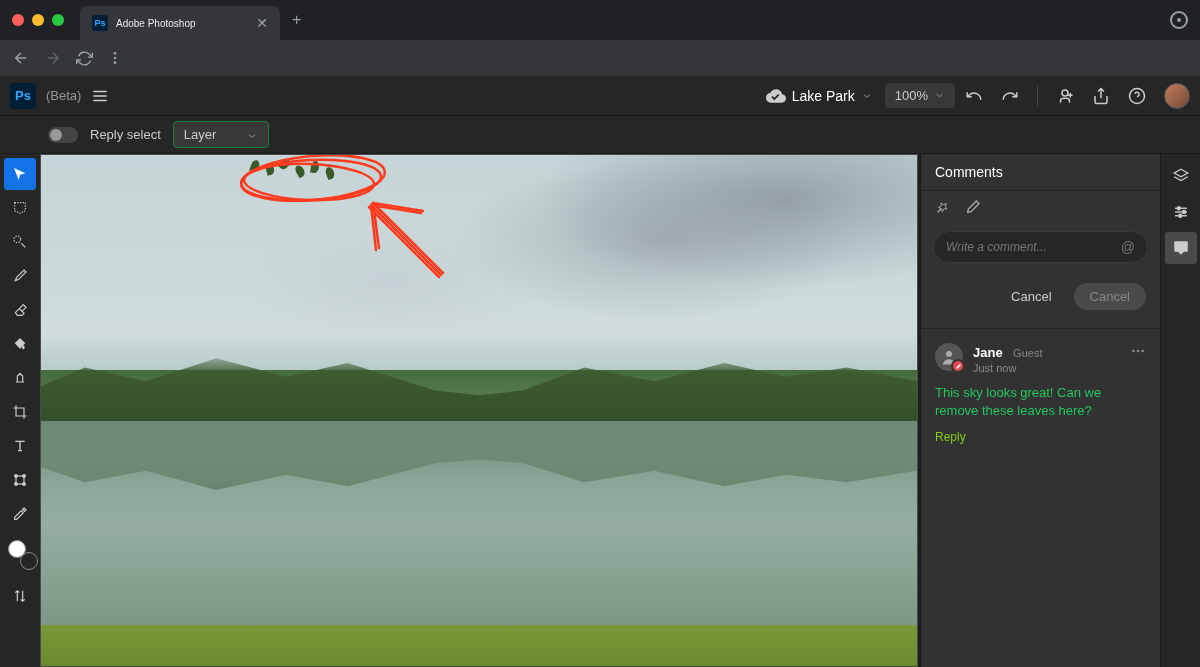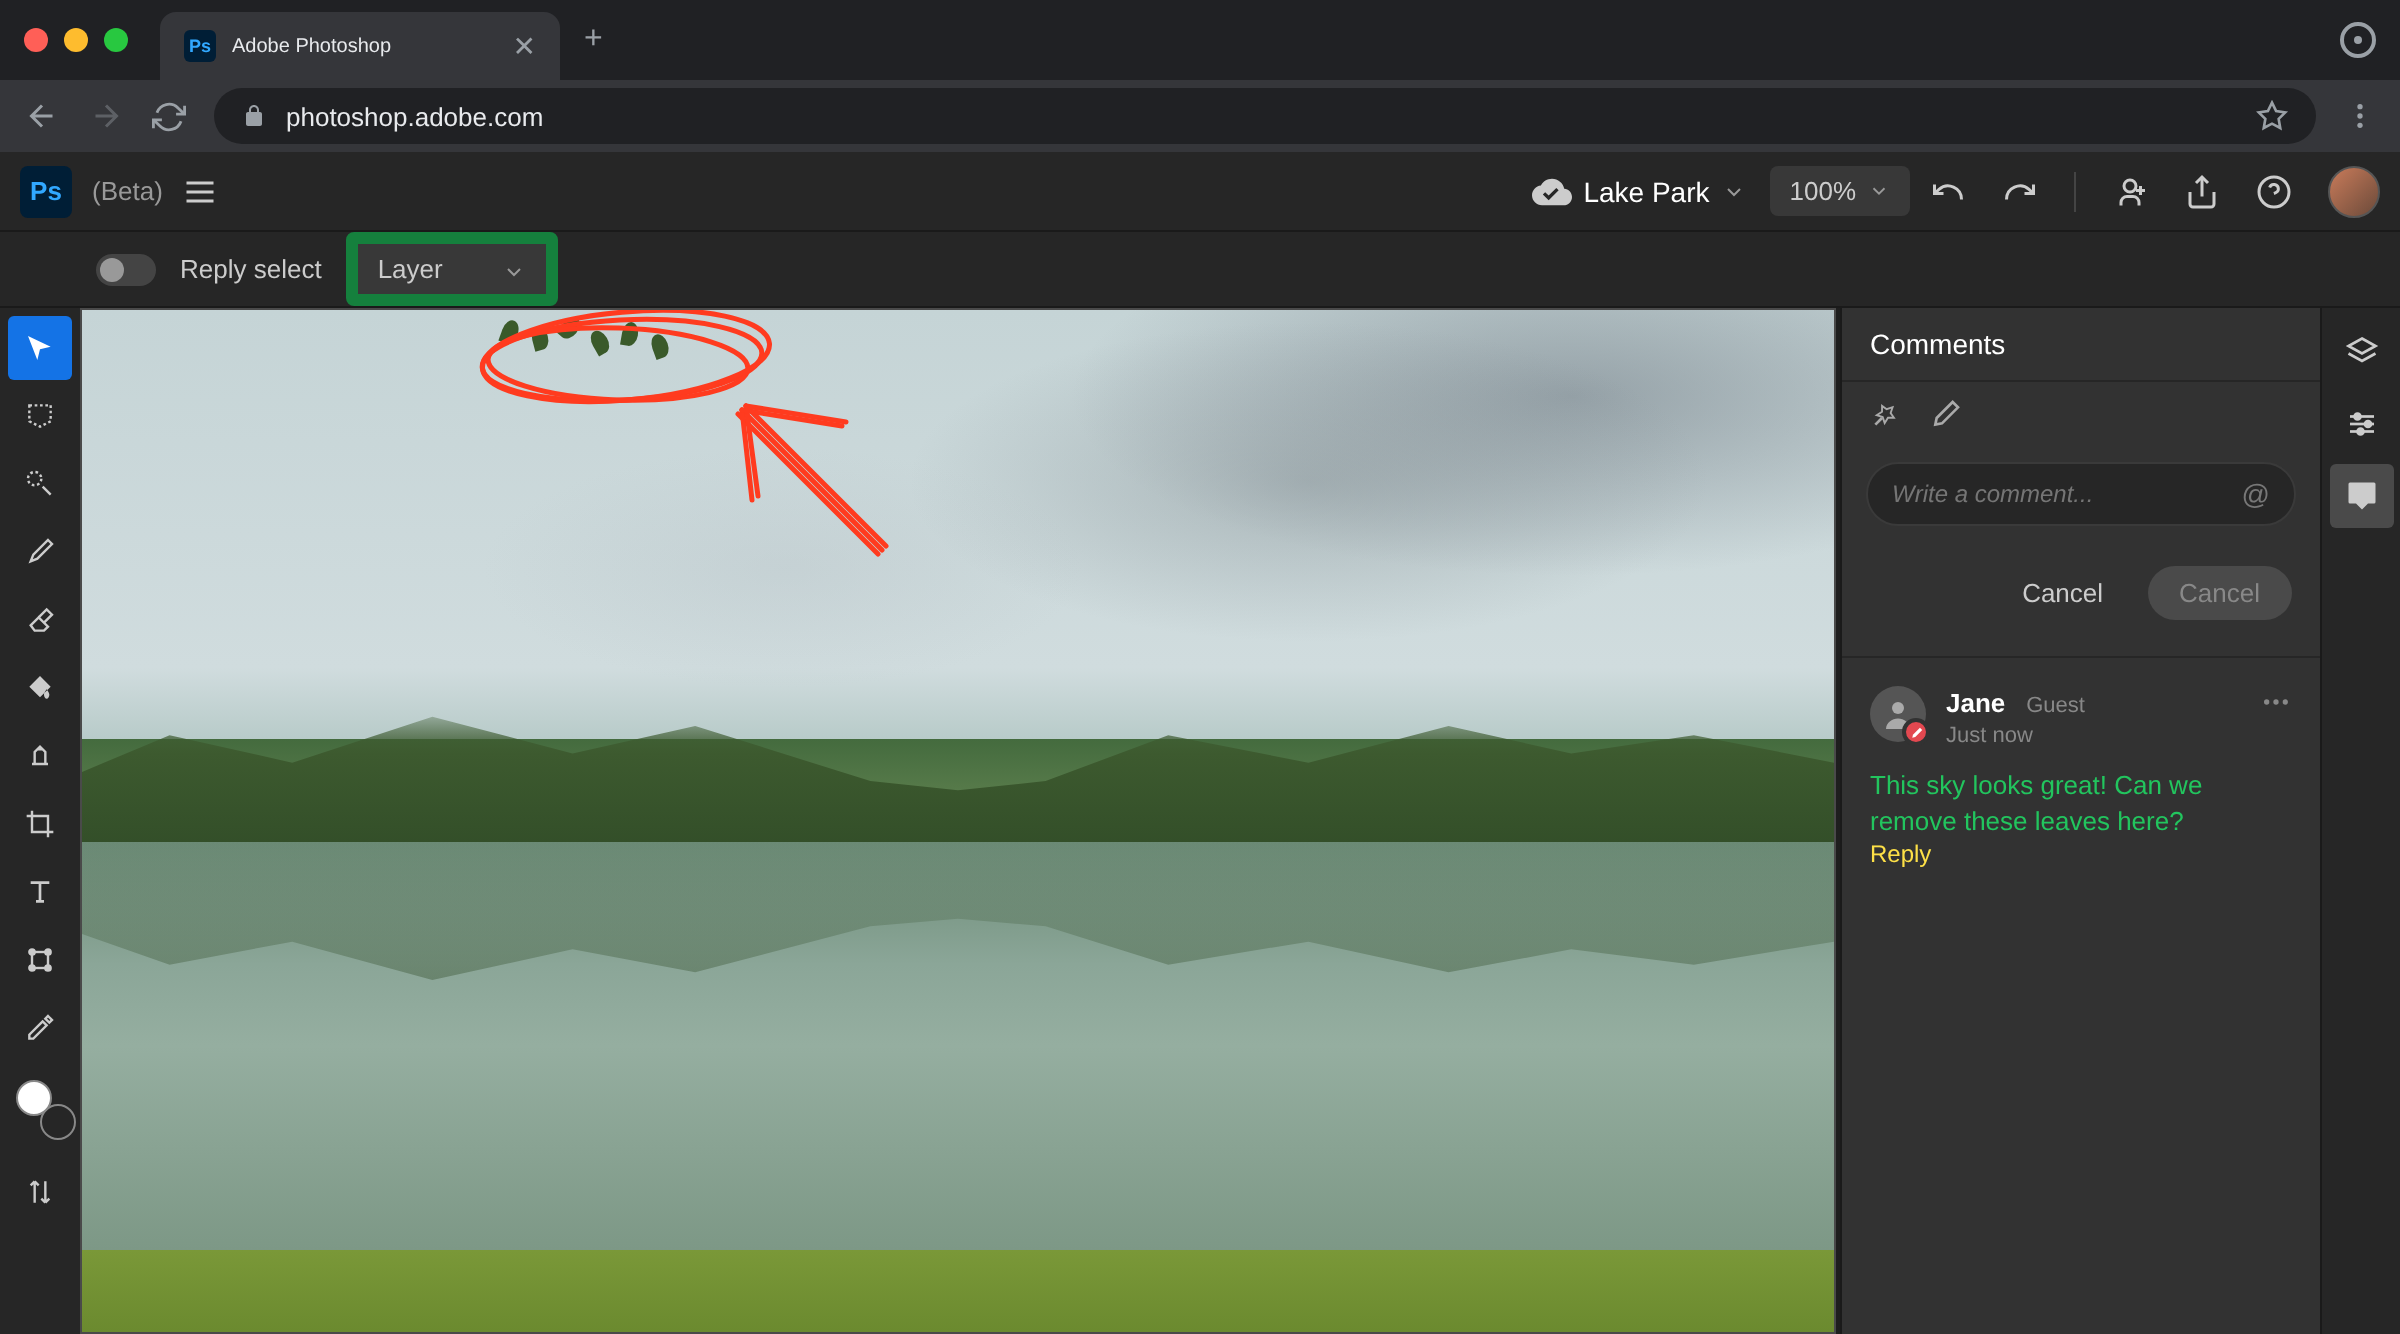--- a/index.html
+++ b/index.html
@@ -42,21 +42,21 @@
 .app-right { margin-left: auto; display: flex; align-items: center; gap: 18px; }
 .app-right-icon { color: #ccc; cursor: pointer; }
 .divider { width: 1px; height: 20px; background: #444; }
 .avatar { width: 26px; height: 26px; border-radius: 50%; background: linear-gradient(135deg, #c97b5a, #6b4a3a); border: 1px solid #555; }
 
 
 .options-bar { background: #262626; height: 38px; display: flex; align-items: center; padding: 0 10px 0 48px; gap: 12px; border-bottom: 1px solid #1a1a1a; }
 .toggle { width: 30px; height: 16px; background: #444; border-radius: 8px; position: relative; cursor: pointer; }
 .toggle::after { content: ""; position: absolute; width: 12px; height: 12px; background: #999; border-radius: 50%; top: 2px; left: 2px; }
 .option-label { color: #ccc; font-size: 13px; }
-.select-box { background: #383838; border: 6px solid #15803d; border-radius: 4px; padding: 5px 10px; display: flex; align-items: flex-end; gap: 30px; cursor: pointer; }
+.select-box { background: #383838; border: 1px solid #15803d; border-radius: 4px; padding: 5px 10px; display: flex; align-items: flex-end; gap: 30px; cursor: pointer; }
 .select-text { color: #ccc; font-size: 13px; }
 
 
 .main-area { display: flex; height: calc(667px - 40px - 36px - 40px - 38px); }
 
 
 .toolbar { width: 40px; background: #262626; display: flex; flex-direction: column; align-items: center; padding: 4px 0; gap: 2px; }
 .tool { width: 32px; height: 32px; display: flex; align-items: center; justify-content: center; color: #ccc; cursor: pointer; border-radius: 3px; }
 .tool.active { background: #1473e6; color: #fff; }
 .tool-swatch { margin-top: 8px; position: relative; width: 24px; height: 24px; }
@@ -104,21 +104,21 @@
 .comment-head { display: flex; align-items: flex-start; gap: 10px; }
 .comment-avatar { width: 28px; height: 28px; background: #555; border-radius: 50%; position: relative; display: flex; align-items: center; justify-content: center; }
 .comment-avatar svg { color: #aaa; }
 .edit-badge { position: absolute; bottom: -2px; right: -2px; width: 14px; height: 14px; background: #e34850; border-radius: 50%; border: 2px solid #323232; display: flex; align-items: center; justify-content: center; }
 .comment-meta { flex: 1; }
 .comment-author { font-size: 13px; color: #fff; font-weight: 600; display: inline; }
 .comment-role { font-size: 11px; color: #888; margin-left: 6px; }
 .comment-time { font-size: 11px; color: #888; display: block; margin-top: 1px; }
 .comment-more { color: #888; cursor: pointer; }
 .comment-body { font-size: 13px; color: #22c55e; line-height: 1.4; margin-top: 10px; }
-.comment-reply { font-size: 12px; color: #fde047; cursor: pointer; }
+.comment-reply { font-size: 12px; color: #84cc16; margin-top: 10px; cursor: pointer; }
 
 
 .right-rail { width: 40px; background: #262626; display: flex; flex-direction: column; align-items: center; padding: 6px 0; gap: 4px; border-left: 1px solid #1a1a1a; }
 .rail-icon { width: 32px; height: 32px; display: flex; align-items: center; justify-content: center; color: #ccc; cursor: pointer; border-radius: 3px; }
 .rail-icon.active { background: #4a4a4a; }
 
 svg { display: block; }
 </style>
 </head>
 <body>
@@ -150,33 +150,20 @@
     <svg width="18" height="18" viewBox="0 0 24 24" fill="none" stroke="currentColor" stroke-width="2">
         <path d="M5 12h14M12 5l7 7-7 7"></path>
       </svg>
   </span>
   <span class="nav-icon">
     <svg width="17" height="17" viewBox="0 0 24 24" fill="none" stroke="currentColor" stroke-width="2">
         <path d="M23 4v6h-6M1 20v-6h6"></path>
         <path d="M3.51 9a9 9 0 0 1 14.85-3.36L23 10M1 14l4.64 4.36A9 9 0 0 0 20.49 15"></path>
       </svg>
   </span>
-  <div class="url-box">
-    <span class="lock-icon">
-      <svg width="12" height="12" viewBox="0 0 24 24" fill="currentColor">
-          <path d="M18 8h-1V6c0-2.76-2.24-5-5-5S7 3.24 7 6v2H6c-1.1 0-2 .9-2 2v10c0 1.1.9 2 2 2h12c1.1 0 2-.9 2-2V10c0-1.1-.9-2-2-2zM9 6c0-1.66 1.34-3 3-3s3 1.34 3 3v2H9V6z"></path>
-        </svg>
-    </span>
-    <span class="url-text">photoshop.adobe.com</span>
-    <span class="star-icon">
-      <svg width="16" height="16" viewBox="0 0 24 24" fill="none" stroke="currentColor" stroke-width="2">
-          <polygon points="12 2 15.09 8.26 22 9.27 17 14.14 18.18 21.02 12 17.77 5.82 21.02 7 14.14 2 9.27 8.91 8.26 12 2"></polygon>
-        </svg>
-    </span>
-  </div>
   <span class="nav-icon">
     <svg width="16" height="16" viewBox="0 0 24 24" fill="currentColor">
         <circle cx="12" cy="5" r="2"></circle>
         <circle cx="12" cy="12" r="2"></circle>
         <circle cx="12" cy="19" r="2"></circle>
       </svg>
   </span>
 </div>
 
 <div class="app-bar">

